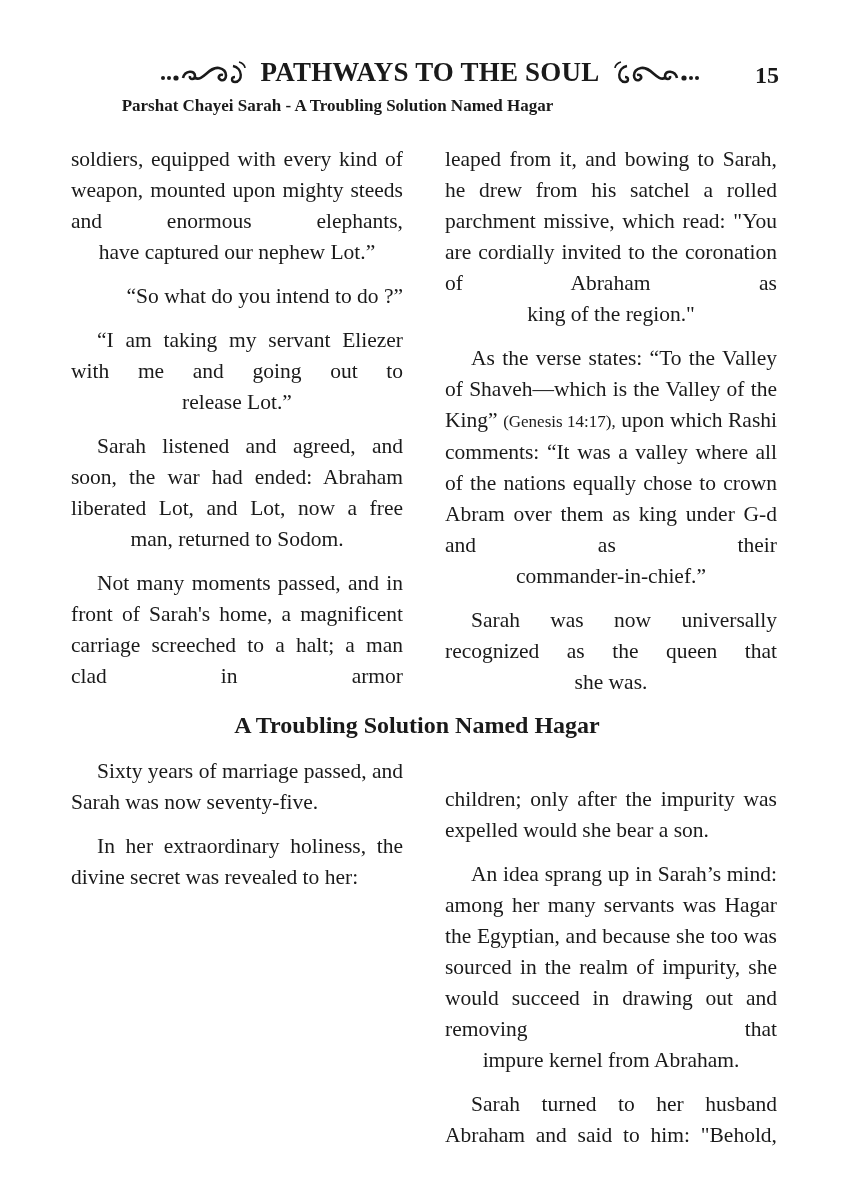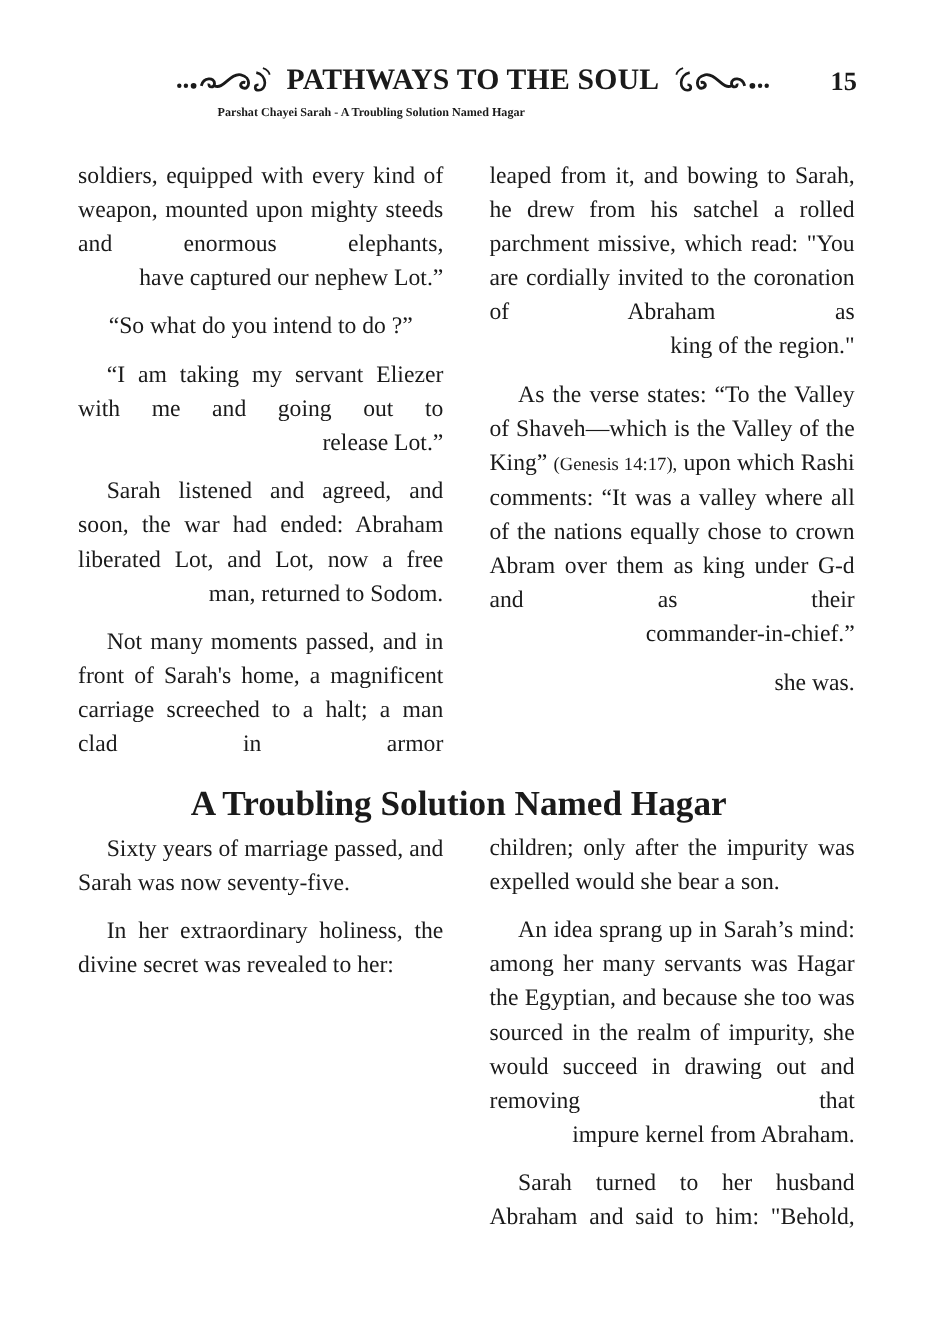--- a/index.html
+++ b/index.html
@@ -16,33 +16,33 @@
     font-weight: bold; font-size: 27px; letter-spacing: 0.2px; white-space: nowrap;
   }
   .title-row .orn { display: inline-flex; align-items: center; }
   .title-row .orn svg { display: block; }
   .title-text { margin: 0 6px; }
   .page-number {
     position: absolute; left: 755px; top: 10px; font-weight: bold; font-size: 24px;
   }
   .subtitle {
     position: absolute; left: 0; width: 675px; top: 96px; text-align: center;
-    font-weight: bold; font-size: 11px;
+    font-weight: bold; font-size: 17px;
   }
   .col {
     position: absolute; width: 332px; font-size: 21.5px; line-height: 31px;
   }
   .col p { margin: 0 0 13px 0; text-align: justify; text-indent: 26px; }
-  .col p.center { text-align: center; text-indent: 0; }
+  .col p.center { text-align: right; text-indent: 0; }
   .col p.cont { text-indent: 0; }
   .col .small { font-size: 17px; }
-  .jc { text-align: right; display: block; }
+  .jc { text-align: center; display: block; }
   .section-heading {
     position: absolute; left: 0; width: 834px; top: 712px; text-align: center;
-    font-weight: bold; font-size: 32px;
+    font-weight: bold; font-size: 24px;
   }
 </style>
 </head>
 <body>
 
 <div class="header">
   <div class="title-row">
     <span class="orn">
       <svg width="96" height="28" viewBox="0 0 96 28">
         <circle cx="4" cy="20" r="2" fill="#1a1a1a"></circle>
@@ -102,32 +102,35 @@
     </span>
       <span class="jc">king of the region."</span>
   </p>
   <p style="text-indent: 0px;">
       <span style="display: block; text-align: justify; text-align-last: justify; text-indent: 26px;">
     <span>As the verse states: “To the Valley of Shaveh—which is the Valley of the King” </span><span class="small">(Genesis 14:17),</span><span> upon which Rashi comments: “It was a valley where all of the nations equally chose to crown Abram over them as king under G-d and as their</span>
     </span>
       <span class="jc">commander-in-chief.”</span>
   </p>
   <p style="text-indent: 0px;">
+      <span style="display: block; text-align: justify; text-align-last: justify; text-indent: 26px;">
+    <span>Sarah was now universally recognized as the queen that</span>
+    </span>
       <span class="jc">she was.</span>
   </p>
 </div>
 
 <div class="section-heading">A Troubling Solution Named Hagar</div>
 
 <div class="col" style="left:71px; top:756px;">
   <p>Sixty years of marriage passed, and Sarah was now seventy-five.</p>
   <p>In her extraordinary holiness, the divine secret was revealed to her:</p>
 </div>
 
-<div class="col" style="left:445px; top:755px;">
+<div class="col" style="left:445px; top:784px;">
   <p class="cont">children; only after the impurity was expelled would she bear a son.</p>
   <p style="text-indent: 0px;">
       <span style="display: block; text-align: justify; text-align-last: justify; text-indent: 26px;">
     <span>An idea sprang up in Sarah’s mind: among her many servants was Hagar the Egyptian, and because she too was sourced in the realm of impurity, she would succeed in drawing out and removing that</span>
     </span>
       <span class="jc">impure kernel from Abraham.</span>
   </p>
   <p style="text-align-last: justify;">Sarah turned to her husband Abraham and said to him: "Behold,</p>
 </div>
 

